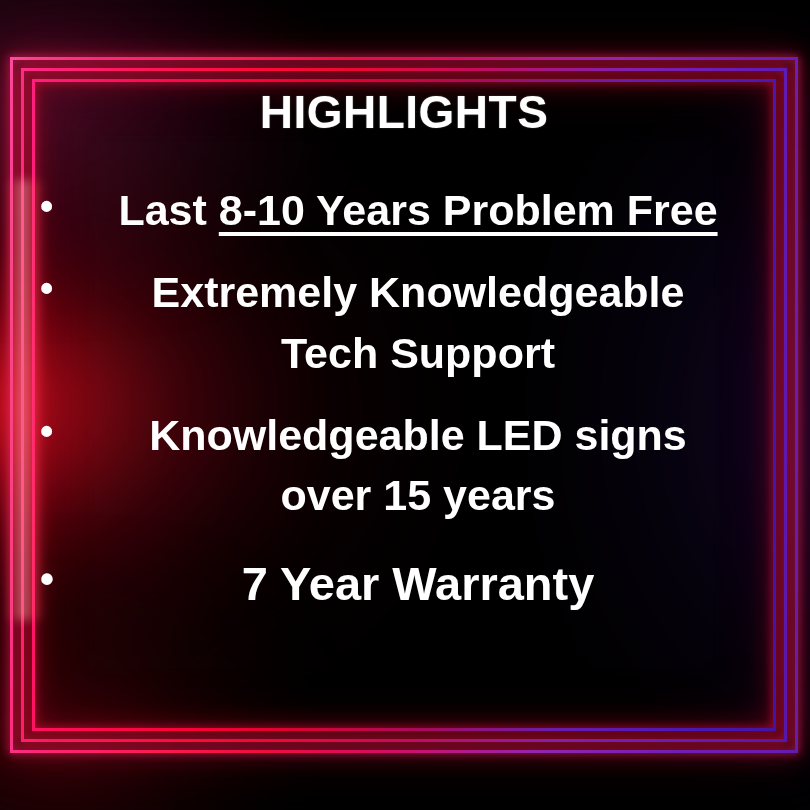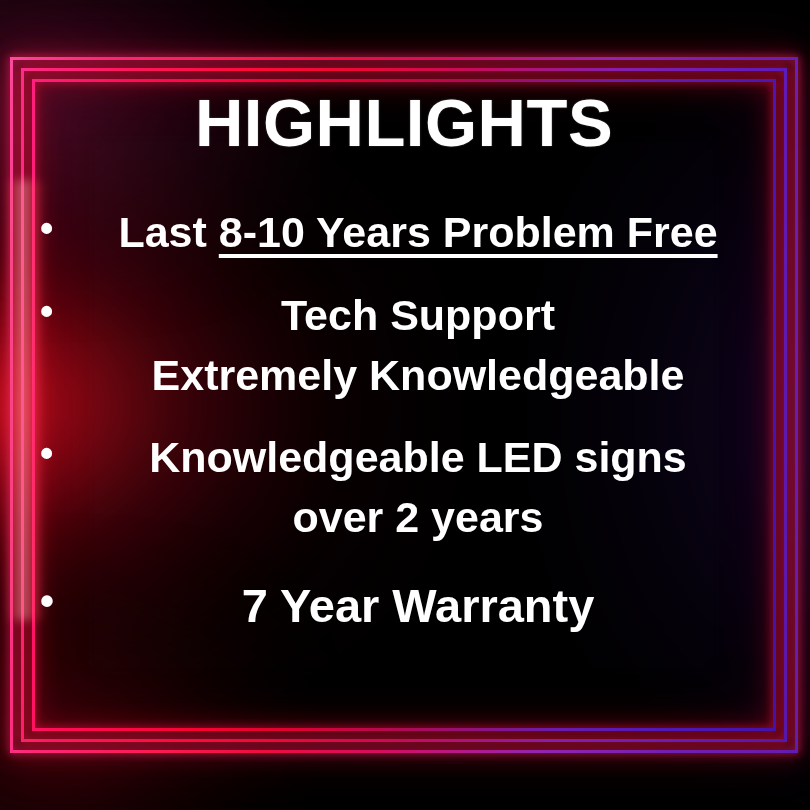--- a/index.html
+++ b/index.html
@@ -176,21 +176,21 @@
     display: flex;
     flex-direction: column;
     align-items: stretch;
   }
 
   .title {
     margin: 0;
     padding-top: 4px;
     text-align: center;
     color: #ffffff;
-    font-size: 67px;
+    font-size: 46px;
     font-weight: 700;
     letter-spacing: 0.5px;
     line-height: 1.05;
     white-space: nowrap;
     text-shadow: 0 0 2px rgba(255,255,255,0.25);
   }
 
   .bullet-list {
     list-style: none;
     margin: 0;
@@ -261,30 +261,30 @@
     <ul class="bullet-list">
 
       <li class="bullet-item item-1">
         <span class="bullet-dot">•</span>
         <span class="bullet-text"><span>Last </span><span class="u-line">8-10 Years Problem Free</span></span>
       </li>
 
       <li class="bullet-item item-2">
         <span class="bullet-dot">•</span>
         <span class="bullet-text">
+          <div>Extremely Knowledgeable</div>
           <div>Tech Support</div>
-          <div>Extremely Knowledgeable</div>
         </span>
       </li>
 
       <li class="bullet-item item-3">
         <span class="bullet-dot">•</span>
         <span class="bullet-text">
           <div>Knowledgeable LED signs</div>
-          <div>over 2 years</div>
+          <div>over 15 years</div>
         </span>
       </li>
 
       <li class="bullet-item item-4">
         <span class="bullet-dot">•</span>
         <span class="bullet-text">7 Year Warranty</span>
       </li>
 
     </ul>
   </div>

